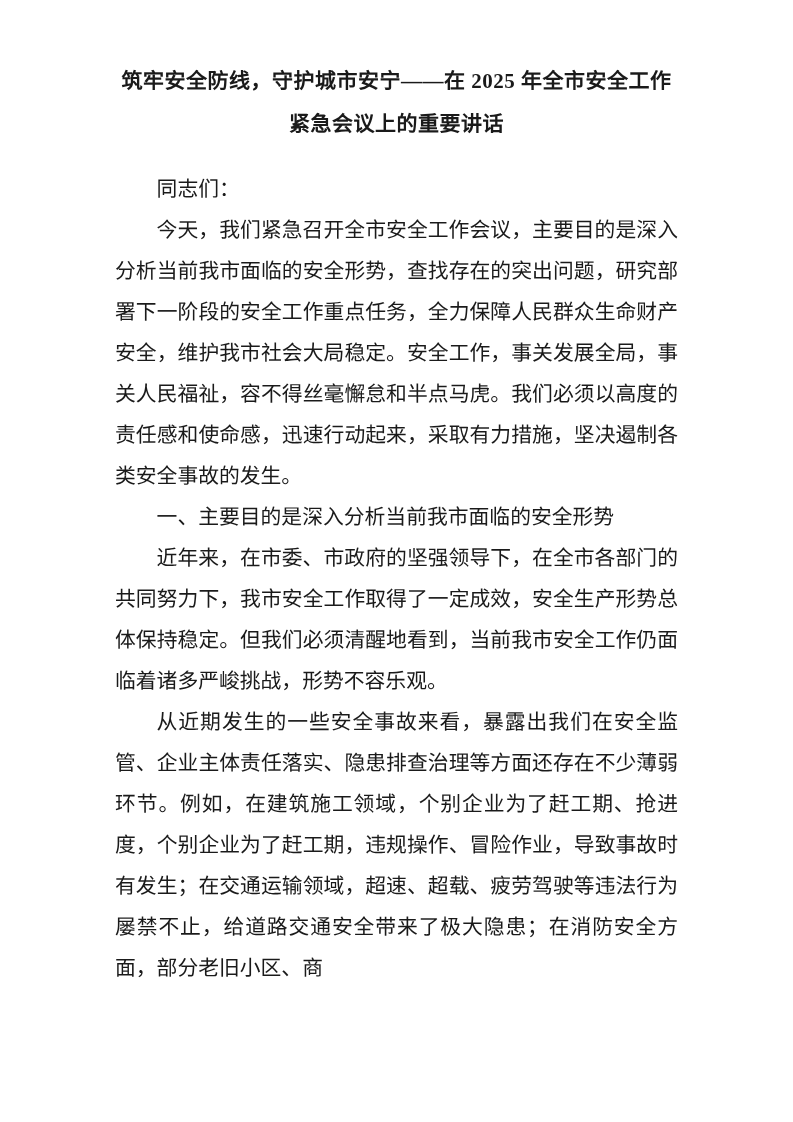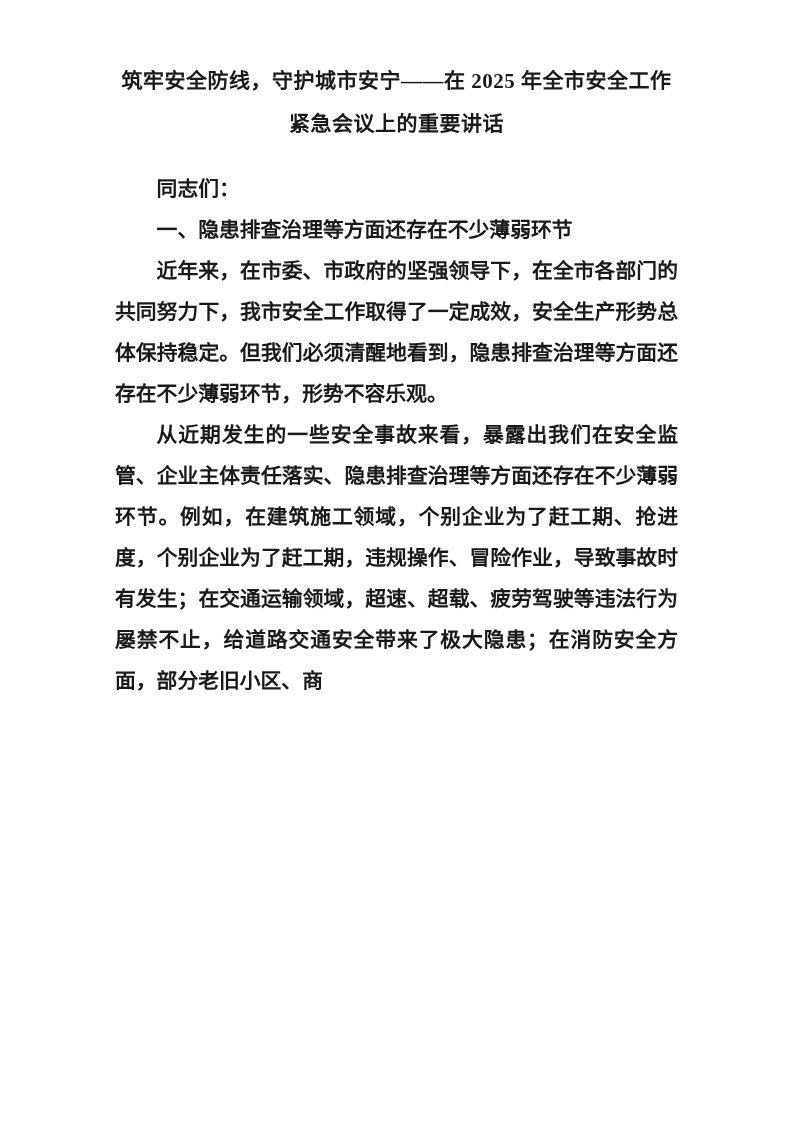--- a/index.html
+++ b/index.html
@@ -26,37 +26,38 @@
     margin: 0 0 22px 0;
     font-size: 21px;
     font-weight: 700;
     line-height: 43px;
     text-align: center;
     letter-spacing: 0.5px;
   }
   .para {
     margin: 0;
     font-size: 20.8px;
-    font-weight: 700;
+    font-weight: 400;
     line-height: 41px;
     text-align: justify;
     text-indent: 2em;
     word-break: break-all;
   }
   .para.heading {
     
   }
 </style>
 </head>
 <body>
 
 <div class="page">
   <h1 class="doc-title">筑牢安全防线，守护城市安宁——在 2025 年全市安全工作紧急会议上的重要讲话</h1>
 
   <p class="para salutation">同志们：</p>
 
+  <p class="para">今天，我们紧急召开全市安全工作会议，主要目的是深入分析当前我市面临的安全形势，查找存在的突出问题，研究部署下一阶段的安全工作重点任务，全力保障人民群众生命财产安全，维护我市社会大局稳定。安全工作，事关发展全局，事关人民福祉，容不得丝毫懈怠和半点马虎。我们必须以高度的责任感和使命感，迅速行动起来，采取有力措施，坚决遏制各类安全事故的发生。</p>
 
-  <p class="para heading">一、隐患排查治理等方面还存在不少薄弱环节</p>
+  <p class="para heading">一、主要目的是深入分析当前我市面临的安全形势</p>
 
-  <p class="para">近年来，在市委、市政府的坚强领导下，在全市各部门的共同努力下，我市安全工作取得了一定成效，安全生产形势总体保持稳定。但我们必须清醒地看到，隐患排查治理等方面还存在不少薄弱环节，形势不容乐观。</p>
+  <p class="para">近年来，在市委、市政府的坚强领导下，在全市各部门的共同努力下，我市安全工作取得了一定成效，安全生产形势总体保持稳定。但我们必须清醒地看到，当前我市安全工作仍面临着诸多严峻挑战，形势不容乐观。</p>
 
   <p class="para">从近期发生的一些安全事故来看，暴露出我们在安全监管、企业主体责任落实、隐患排查治理等方面还存在不少薄弱环节。例如，在建筑施工领域，个别企业为了赶工期、抢进度，个别企业为了赶工期，违规操作、冒险作业，导致事故时有发生；在交通运输领域，超速、超载、疲劳驾驶等违法行为屡禁不止，给道路交通安全带来了极大隐患；在消防安全方面，部分老旧小区、商</p>
 </div>
 
 </body></html>

